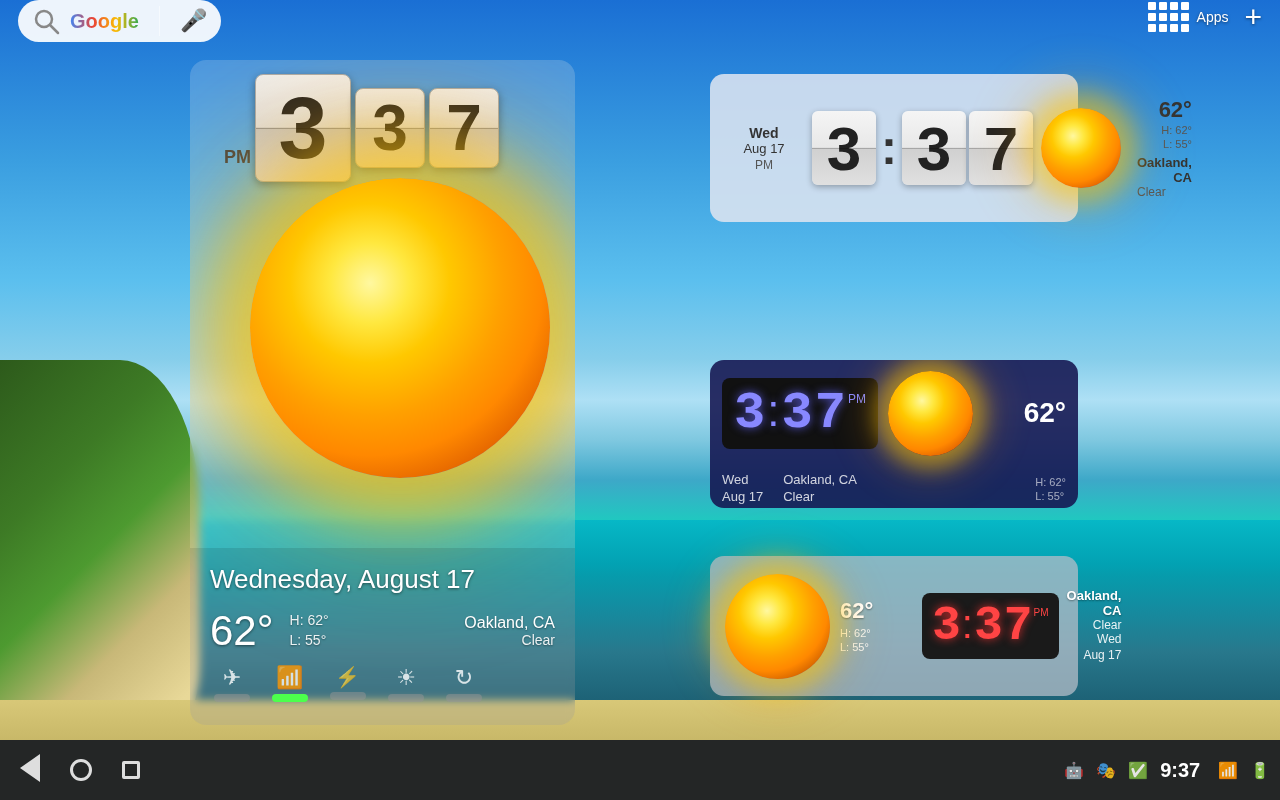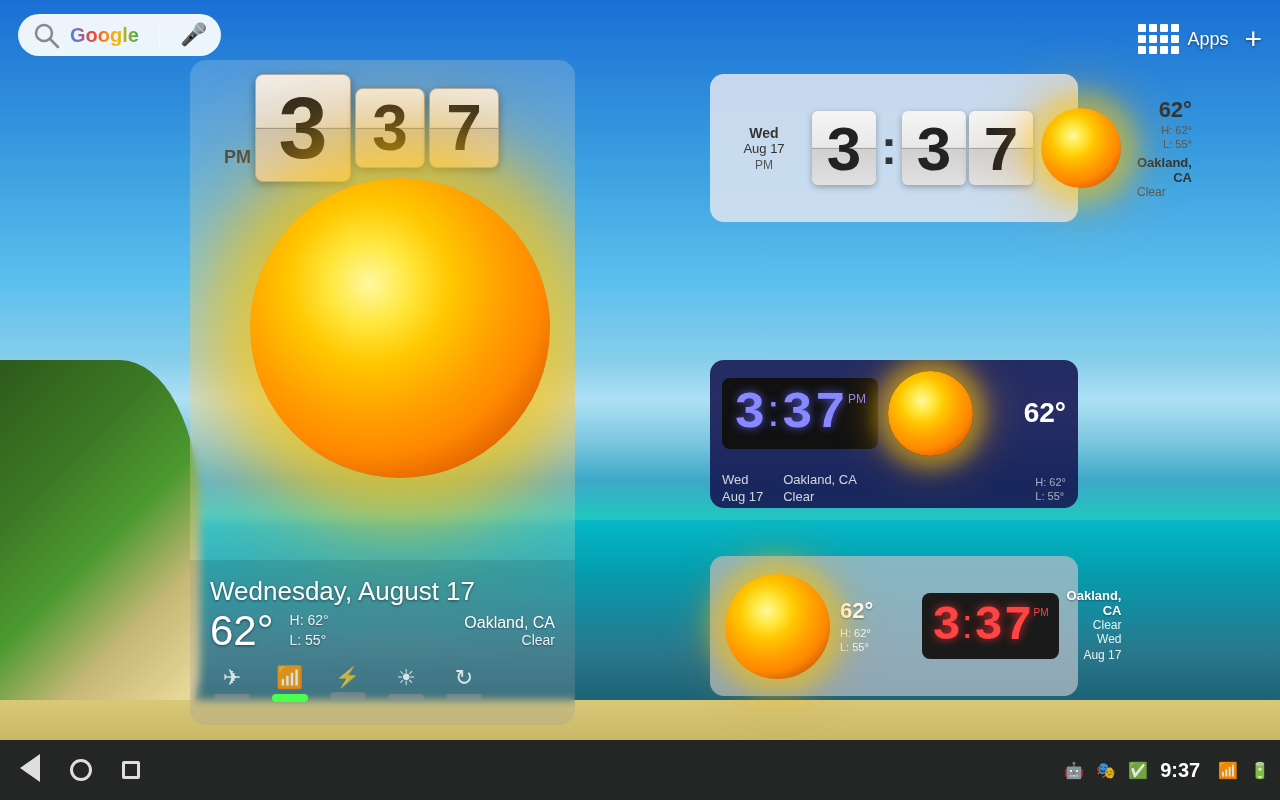--- a/index.html
+++ b/index.html
@@ -58,21 +58,21 @@
     }
 
     
     #topbar {
       position: absolute;
       top: 0;
       left: 0;
       right: 0;
       height: 56px;
       display: flex;
-      align-items: flex-end;
+      align-items: flex-start;
       z-index: 100;
     }
 
     #google-search {
       display: flex;
       align-items: center;
       margin-left: 18px;
       background: rgba(255,255,255,0.92);
       border-radius: 28px;
       padding: 6px 14px;
@@ -121,21 +121,21 @@
 
     .apps-grid-dot {
       width: 8px;
       height: 8px;
       background: white;
       border-radius: 1px;
     }
 
     #apps-label {
       color: white;
-      font-size: 18px;
+      font-size: 14px;
       font-weight: 500;
       text-shadow: 0 1px 3px rgba(0,0,0,0.5);
     }
 
     .plus-btn {
       color: white;
       font-size: 30px;
       font-weight: 300;
       text-shadow: 0 1px 3px rgba(0,0,0,0.5);
       cursor: pointer;
@@ -287,21 +287,21 @@
       right: 0;
       padding: 16px 20px;
       background: rgba(0,0,0,0.1);
     }
 
     .date-text-large {
       color: white;
       font-size: 26px;
       font-weight: 300;
       text-shadow: 0 1px 3px rgba(0,0,0,0.5);
-      margin-bottom: 0;
+      margin-bottom: 12px;
     }
 
     .weather-row {
       display: flex;
       align-items: center;
       gap: 16px;
       margin-bottom: 10px;
     }
 
     .temp-big {

